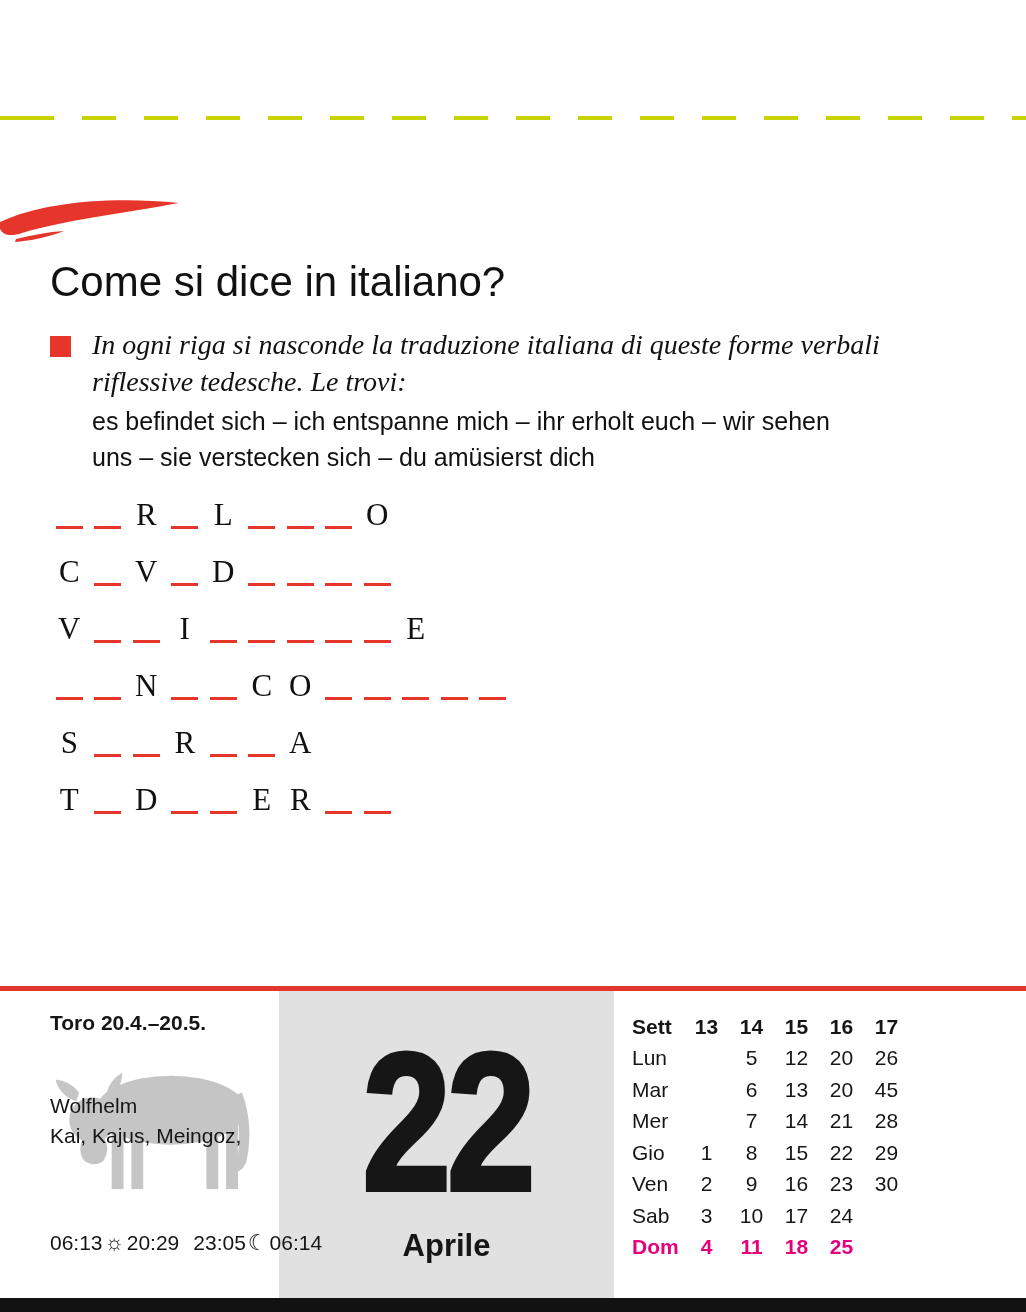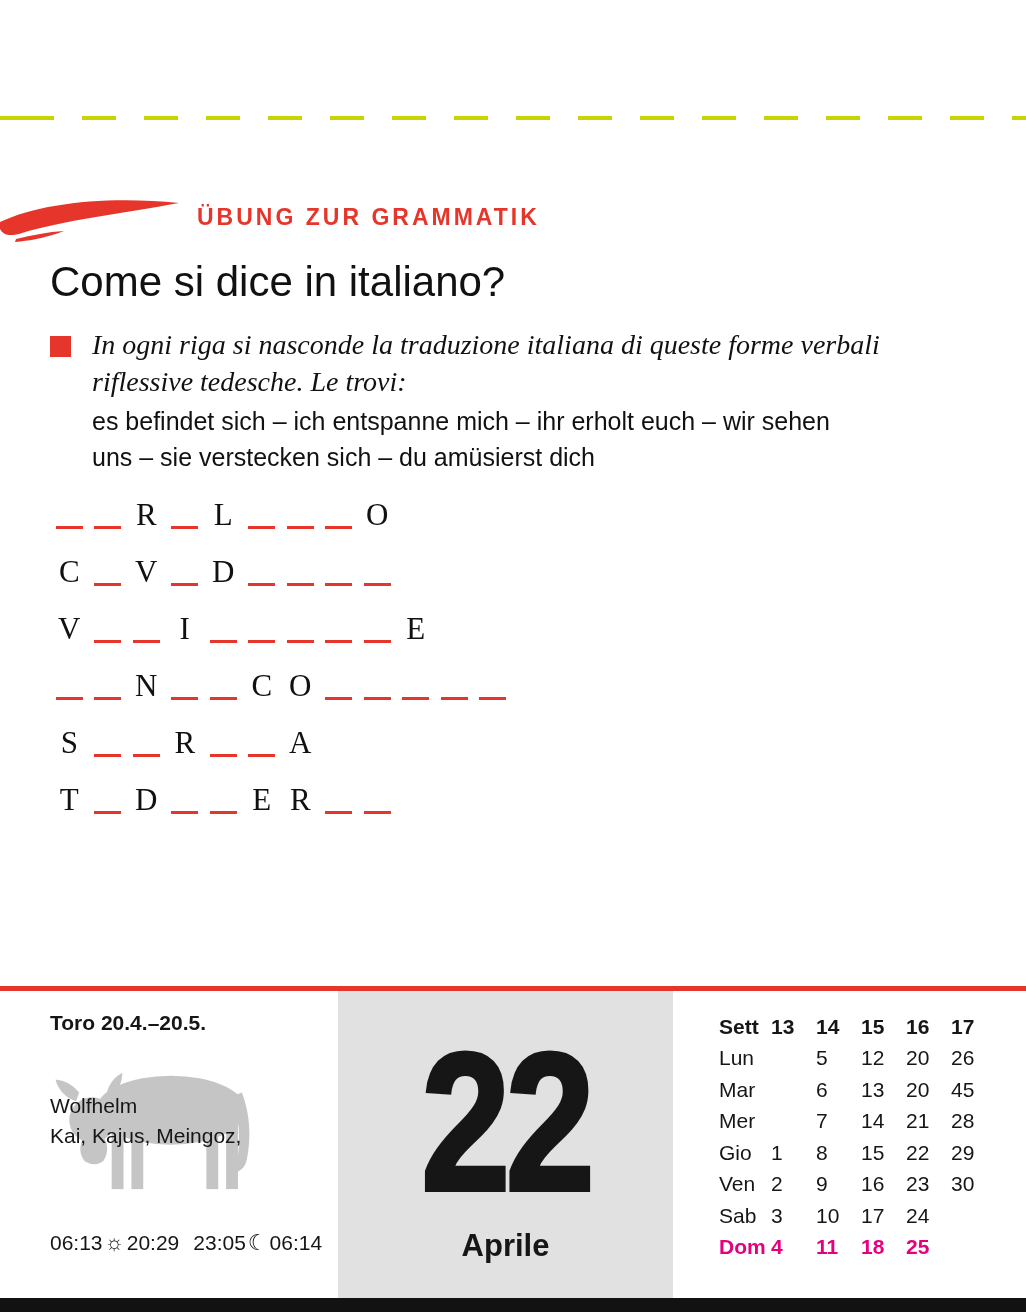--- a/index.html
+++ b/index.html
@@ -59,23 +59,23 @@
   
   .puzzle{position:absolute;left:50px;top:490px;}
   .puzzle-row{display:flex;height:40px;margin-bottom:17px;align-items:flex-end;}
   .puzzle-cell{width:38.5px;height:40px;display:flex;justify-content:center;align-items:flex-end;}
   .puzzle-letter{font-family:"Liberation Serif",serif;font-size:31px;line-height:1;color:#111;}
   .puzzle-blank{display:block;width:27px;height:3px;background:var(--accent);margin-bottom:1px;}
 
   
   .divider{position:absolute;top:986px;left:0;width:100%;height:5px;background:var(--accent);}
   .strip{position:absolute;top:991px;left:0;width:100%;height:307px;display:flex;}
-  .strip-left{width:338px;position:relative;background:#fff;}
+  .strip-left{width:279px;position:relative;background:#fff;}
   .strip-center{width:335px;position:relative;background:var(--calbg);text-align:center;}
-  .strip-right{flex:1;position:relative;background:#fff;margin-left:28px;}
+  .strip-right{flex:1;position:relative;background:#fff;}
 
   .zodiac{position:absolute;left:50px;top:20px;font-size:21px;font-weight:bold;}
   .bull{position:absolute;left:52px;top:58px;width:218px;height:148px;}
   .namedays{position:absolute;left:50px;top:100px;font-size:21px;line-height:30px;z-index:2;}
   .suntimes{position:absolute;left:50px;bottom:42px;font-size:21px;white-space:nowrap;z-index:2;}
   .suntimes .glyph{font-size:22px;padding:0 2px;}
   .suntimes .gap{display:inline-block;width:14px;}
 
   .weekday{position:absolute;top:18px;left:0;right:0;font-size:34px;font-weight:bold;}
   .day-number{
@@ -85,37 +85,36 @@
     -webkit-text-stroke:4px #161616;
     transform:scaleX(0.82);
   }
   .month{position:absolute;bottom:34px;left:0;right:0;font-size:31px;font-weight:bold;}
 
   .minical{position:absolute;left:18px;top:20px;font-size:21px;}
   .minical-row{display:flex;height:31.5px;align-items:center;}
   .minical-row.header{font-weight:bold;}
   .minical-row.highlight{color:var(--magenta);font-weight:bold;}
   .minical-label{width:52px;text-align:left;}
-  .minical-cell{width:45px;text-align:left;}
+  .minical-cell{width:45px;text-align:center;}
 
   .bottom-bar{position:absolute;top:1298px;left:0;width:100%;height:14px;background:#121212;}
 </style>
 </head>
 <body>
 
 <div class="page">
 
   <div class="perforation"></div>
 
   <svg class="swoosh" viewBox="0 0 180 48" aria-hidden="true">
     <path d="M0 28 C 42 8 112 2 179 9 C 125 19 60 27 22 39 C 10 43 3 41 0 35 Z" fill="#e6352b"></path>
     <path d="M16 45 C 32 41 48 38 64 37 C 46 44 28 47 15 48 Z" fill="#e6352b"></path>
   </svg>
 
-  <div class="section-label">ÜBUNG ZUR GRAMMATIK</div>
 
   <h1 class="page-title">Come si dice in italiano?</h1>
 
   <span class="bullet"></span>
 
   <div class="instruction">
     <div class="line-italic">In ogni riga si nasconde la traduzione italiana di queste forme verbali</div>
     <div class="line-italic">riflessive tedesche. Le trovi:</div>
     <div class="line-sans first">es befindet sich – ich entspanne mich – ihr erholt euch – wir sehen</div>
     <div class="line-sans">uns – sie verstecken sich – du amüsierst dich</div>

